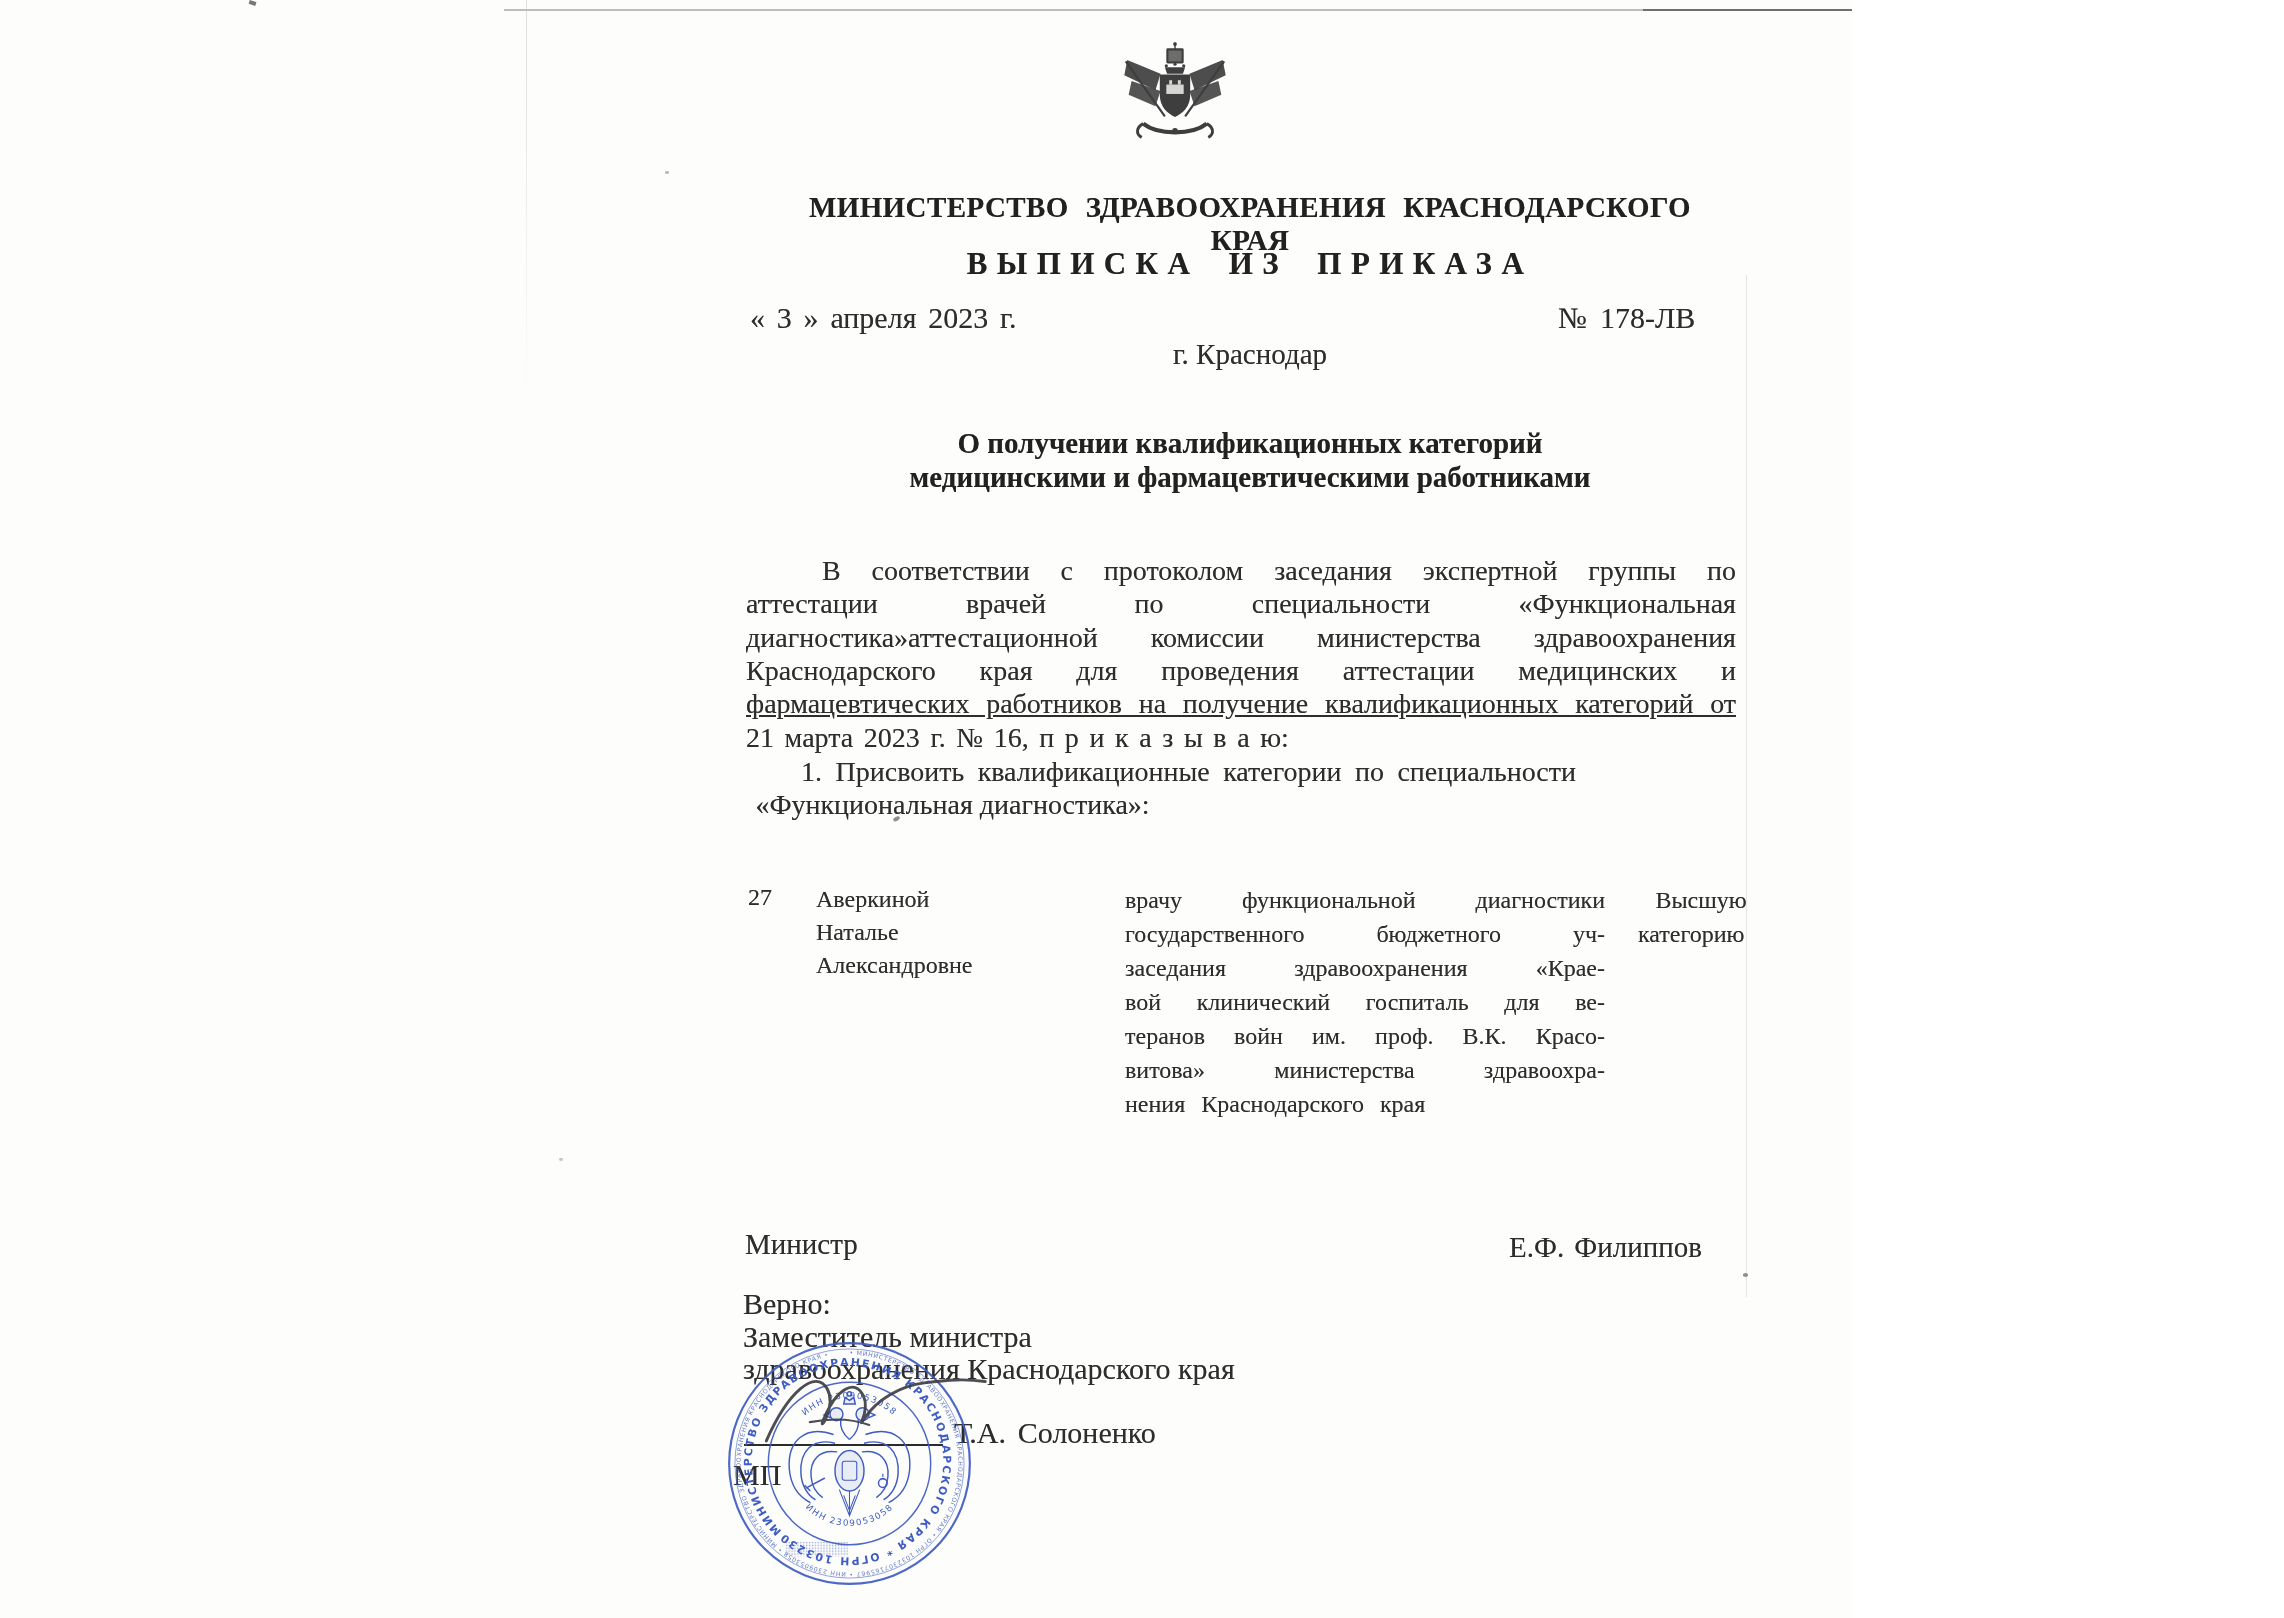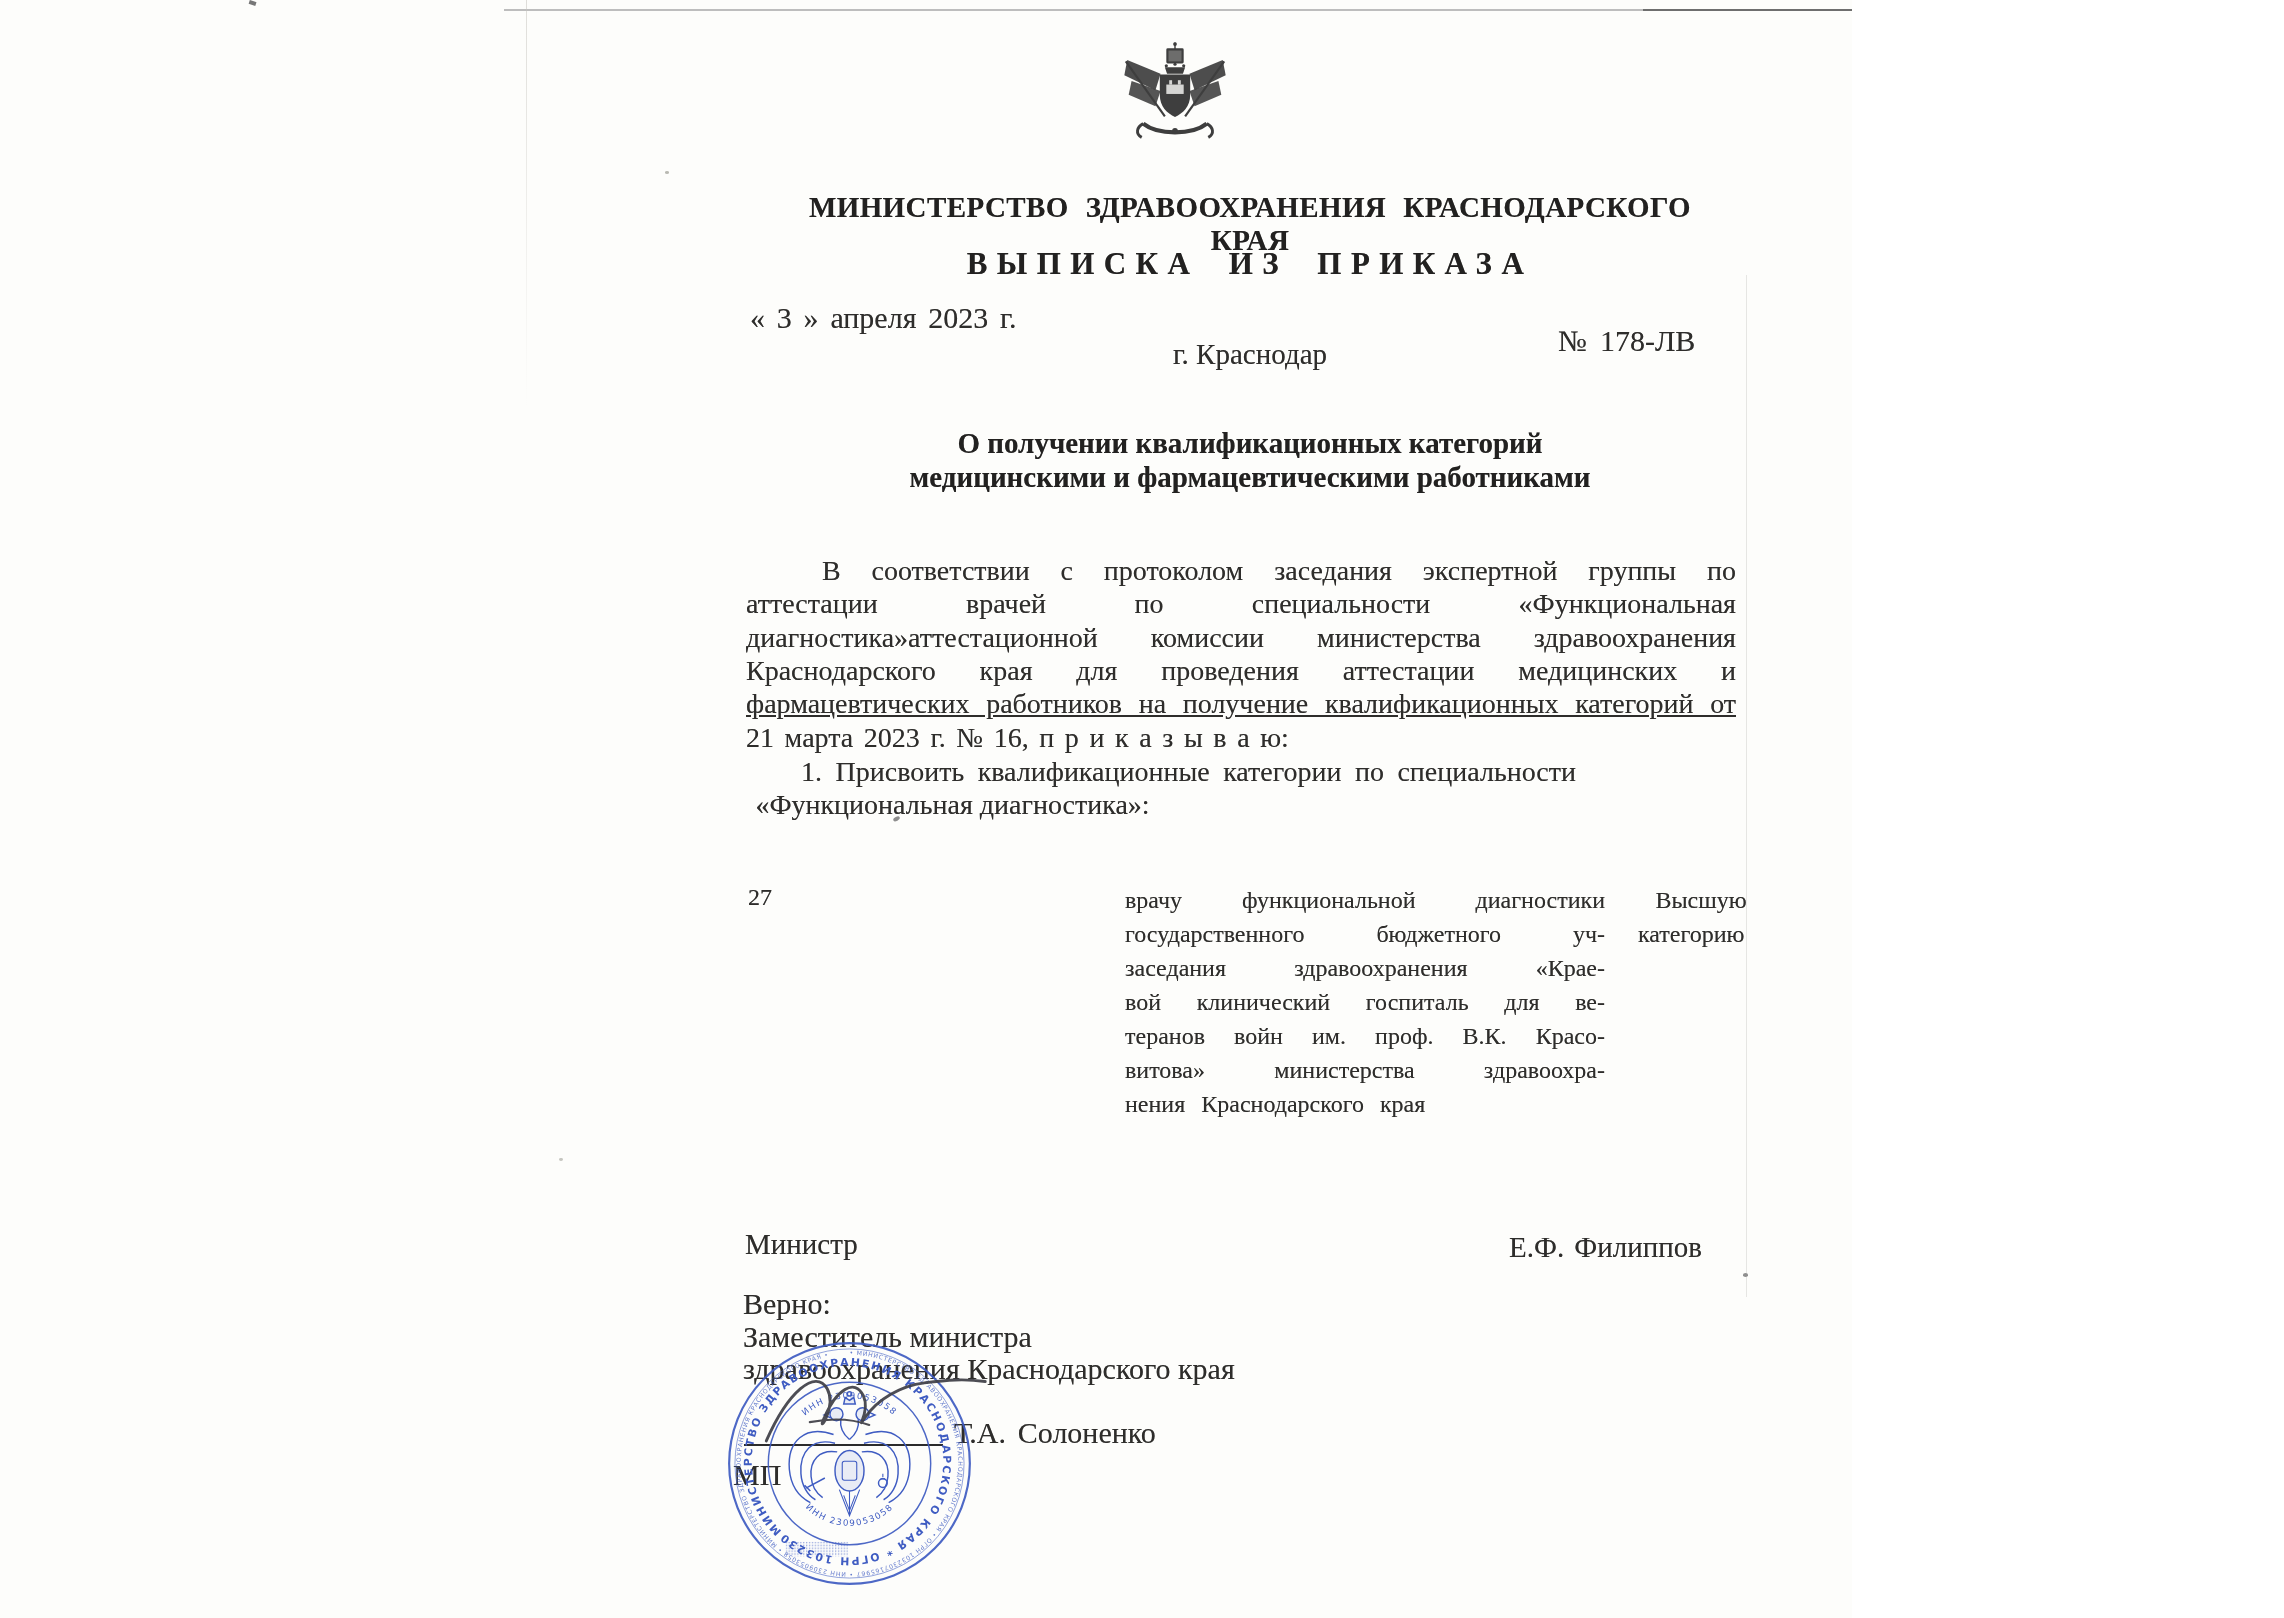--- a/index.html
+++ b/index.html
@@ -7,21 +7,21 @@
           font-family:"Liberation Serif","DejaVu Serif",serif;color:#2e2d2b;}
   .abs{position:absolute;}
   .txt{text-shadow:0 0 0.4px rgba(46,45,43,.5);}
   .b{font-weight:bold;color:#222120;}
   .ctr{text-align:center;}
   .just{text-align:justify;text-align-last:justify;}
   
   .h1{left:768px;top:191px;width:964px;font-size:29px;letter-spacing:0.4px;word-spacing:9.4px;}
   .h2{left:768px;top:246px;width:964px;font-size:31px;letter-spacing:9.4px;word-spacing:12.3px;}
   .dateline{left:750px;top:301px;font-size:30px;word-spacing:4.3px;}
-  .docnum{left:1558px;top:301px;font-size:30px;word-spacing:5.8px;margin-top:23px;}
+  .docnum{left:1558px;top:301px;font-size:30px;word-spacing:5.8px;}
   .place{left:768px;top:338px;width:964px;font-size:29px;}
   .subj{left:768px;top:426px;width:964px;font-size:29px;line-height:34px;}
   
   .para-line{left:746px;width:990px;font-size:28px;height:33px;white-space:nowrap;}
   .para-just{left:746px;width:990px;font-size:28px;height:33px;}
   
   .cell{font-size:24px;line-height:33px;}
   
   .sig40{font-size:29px;margin-top:32px;}
   .sig42{font-size:30px;}
@@ -93,20 +93,25 @@
   <div class="abs txt para-just just" style="top:555px;padding-left:76px;width:914px;">В соответствии с протоколом заседания экспертной группы по</div>
   <div class="abs txt para-just just" style="top:588px;">аттестации врачей по специальности «Функциональная</div>
   <div class="abs txt para-just just" style="top:622px;">диагностика»аттестационной комиссии министерства здравоохранения</div>
   <div class="abs txt para-just just" style="top:655px;">Краснодарского края для проведения аттестации медицинских и</div>
   <div class="abs txt para-just just" style="top:688px;text-decoration:underline;">фармацевтических работников на получение квалификационных категорий от</div>
   <div class="abs txt para-line" style="top:722px;word-spacing:3.6px;">21 марта 2023 г. № 16, п р и к а з ы в а ю:</div>
   <div class="abs txt para-line" style="top:756px;padding-left:55px;word-spacing:6.5px;">1. Присвоить квалификационные категории по специальности</div>
   <div class="abs txt para-line" style="top:789px;padding-left:9.4px;">«Функциональная диагностика»:</div>
 
   <div class="abs txt cell" style="left:748px;top:881px;">27</div>
+  <div class="abs txt cell" style="left:816px;top:883px;width:232px;line-height:33px;">
+    <div>Аверкиной</div>
+    <div>Наталье</div>
+    <div>Александровне</div>
+  </div>
   <div class="abs txt cell" style="left:1125px;top:883px;width:480px;line-height:34px;">
     <div class="just">врачу функциональной диагностики</div>
     <div class="just">государственного бюджетного уч-</div>
     <div class="just">заседания здравоохранения «Крае-</div>
     <div class="just">вой клинический госпиталь для ве-</div>
     <div class="just">теранов войн им. проф. В.К. Красо-</div>
     <div class="just">витова» министерства здравоохра-</div>
     <div style="word-spacing:10px;">нения Краснодарского края</div>
   </div>
   <div class="abs txt cell" style="left:1638px;top:883px;width:109px;line-height:34px;">

